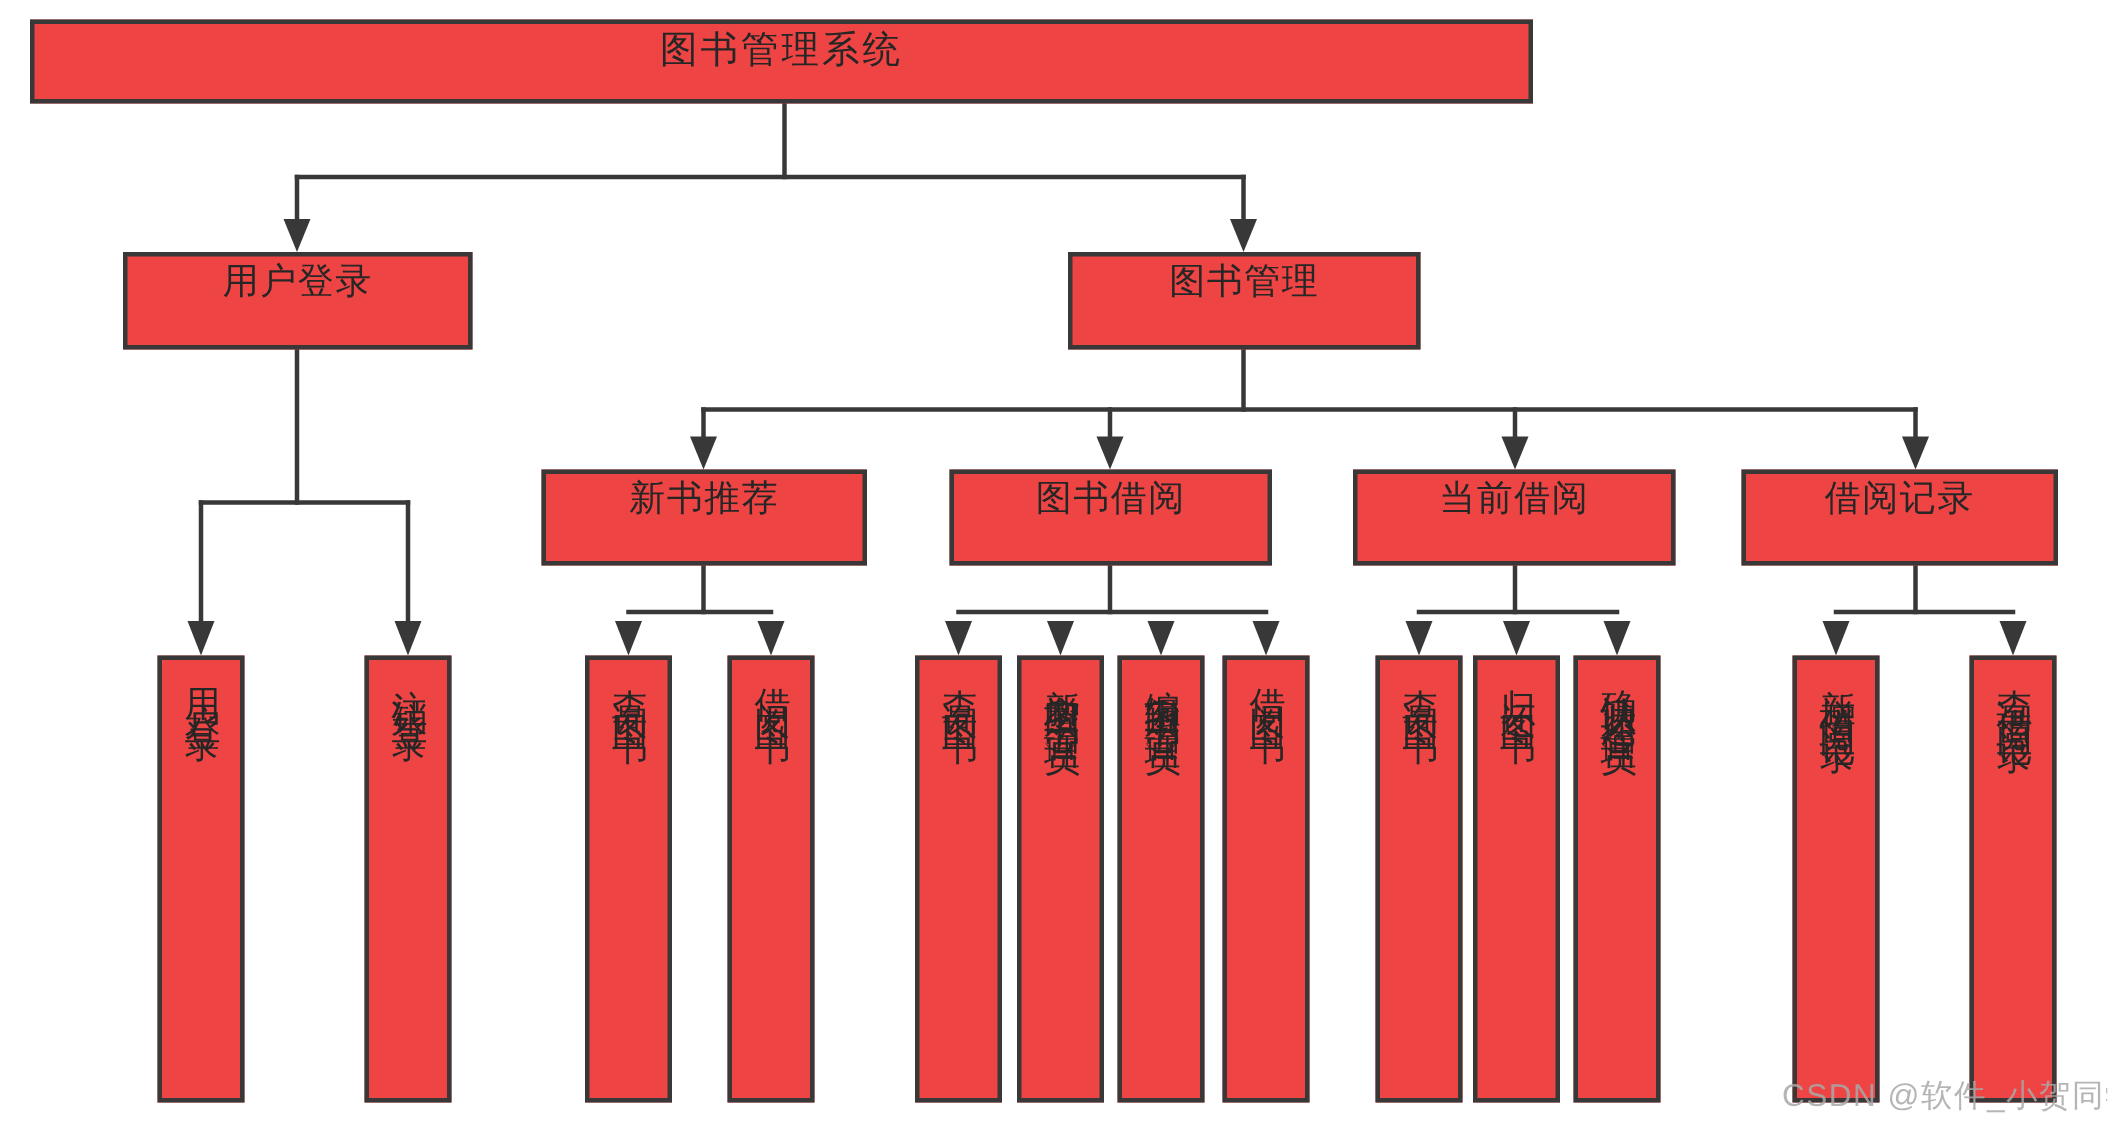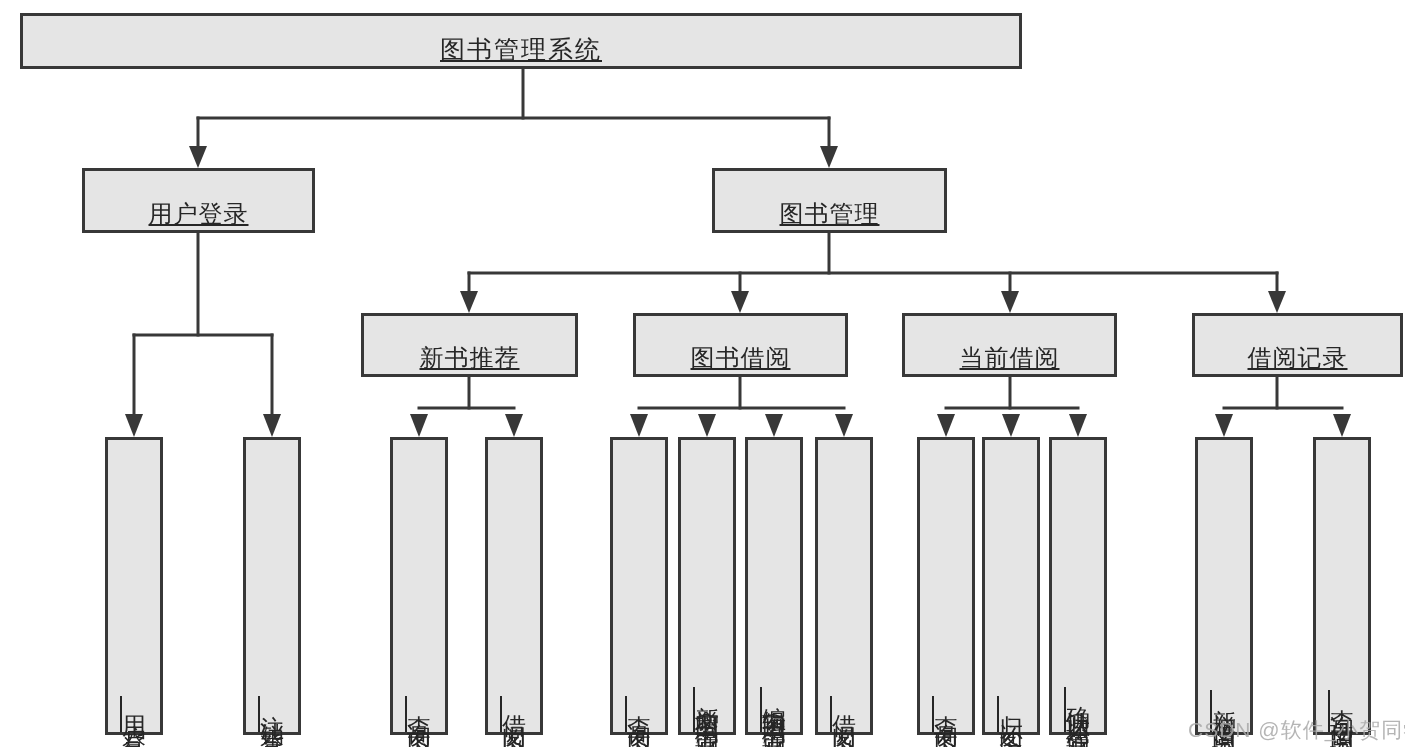--- a/index.html
+++ b/index.html
@@ -6,25 +6,24 @@
   .canvas{
     position:relative;width:1405px;height:747px;overflow:hidden;
     background:var(--bg,#ffffff);
     color:var(--text,#262626);
     font-family:"Liberation Sans","DejaVu Sans",sans-serif;
   }
   .connectors{position:absolute;left:0;top:0;color:var(--line,#383838);}
   .connectors line{stroke:currentColor;stroke-width:3;stroke-linecap:square;}
   .connectors polygon{fill:currentColor;}
   .node{
-    position:absolute;box-sizing:border-box;background:#e5e5e5;
+    position:absolute;box-sizing:border-box;background:#ef4444;
     border:3px solid var(--line,#383838);
-    display:flex;align-items:flex-end;justify-content:center;
+    display:flex;align-items:flex-start;justify-content:center;
     z-index:1;
-    text-decoration:underline;
   }
   .hlabel{font-size:24px;letter-spacing:1px;white-space:nowrap;}
   .root .hlabel{font-size:25px;letter-spacing:2px;}
   .leaf .vlabel{
     writing-mode:vertical-rl;text-orientation:mixed;
     font-size:24px;line-height:1;
   }
   .ls9{letter-spacing:9px;}
   .ls7{letter-spacing:7px;}
   .ls5{letter-spacing:5px;}
@@ -103,21 +102,21 @@
 
   <div class="node" style="left:361px;top:313px;width:217px;height:64px">
     <span class="hlabel">新书推荐</span>
   </div>
   <div class="node" style="left:902px;top:313px;width:215px;height:64px">
     <span class="hlabel">当前借阅</span>
   </div>
   <div class="node" style="left:633px;top:313px;width:215px;height:64px">
     <span class="hlabel">图书借阅</span>
   </div>
-  <div class="node" style="left:1192px;top:313px;width:211px;height:64px">
+  <div class="node" style="left:1161px;top:313px;width:211px;height:64px">
     <span class="hlabel">借阅记录</span>
   </div>
 
   <div class="node leaf" style="left:105px;top:437px;width:58px;height:298px">
     <span class="vlabel ls9">用户登录</span>
   </div>
   <div class="node leaf" style="left:243px;top:437px;width:58px;height:298px">
     <span class="vlabel ls9">注销登录</span>
   </div>
 

